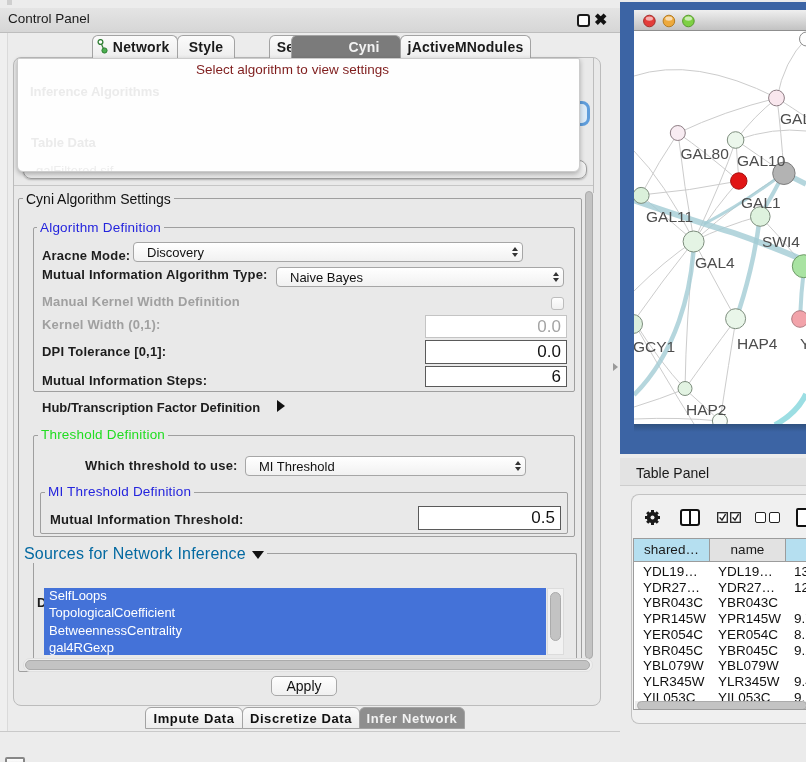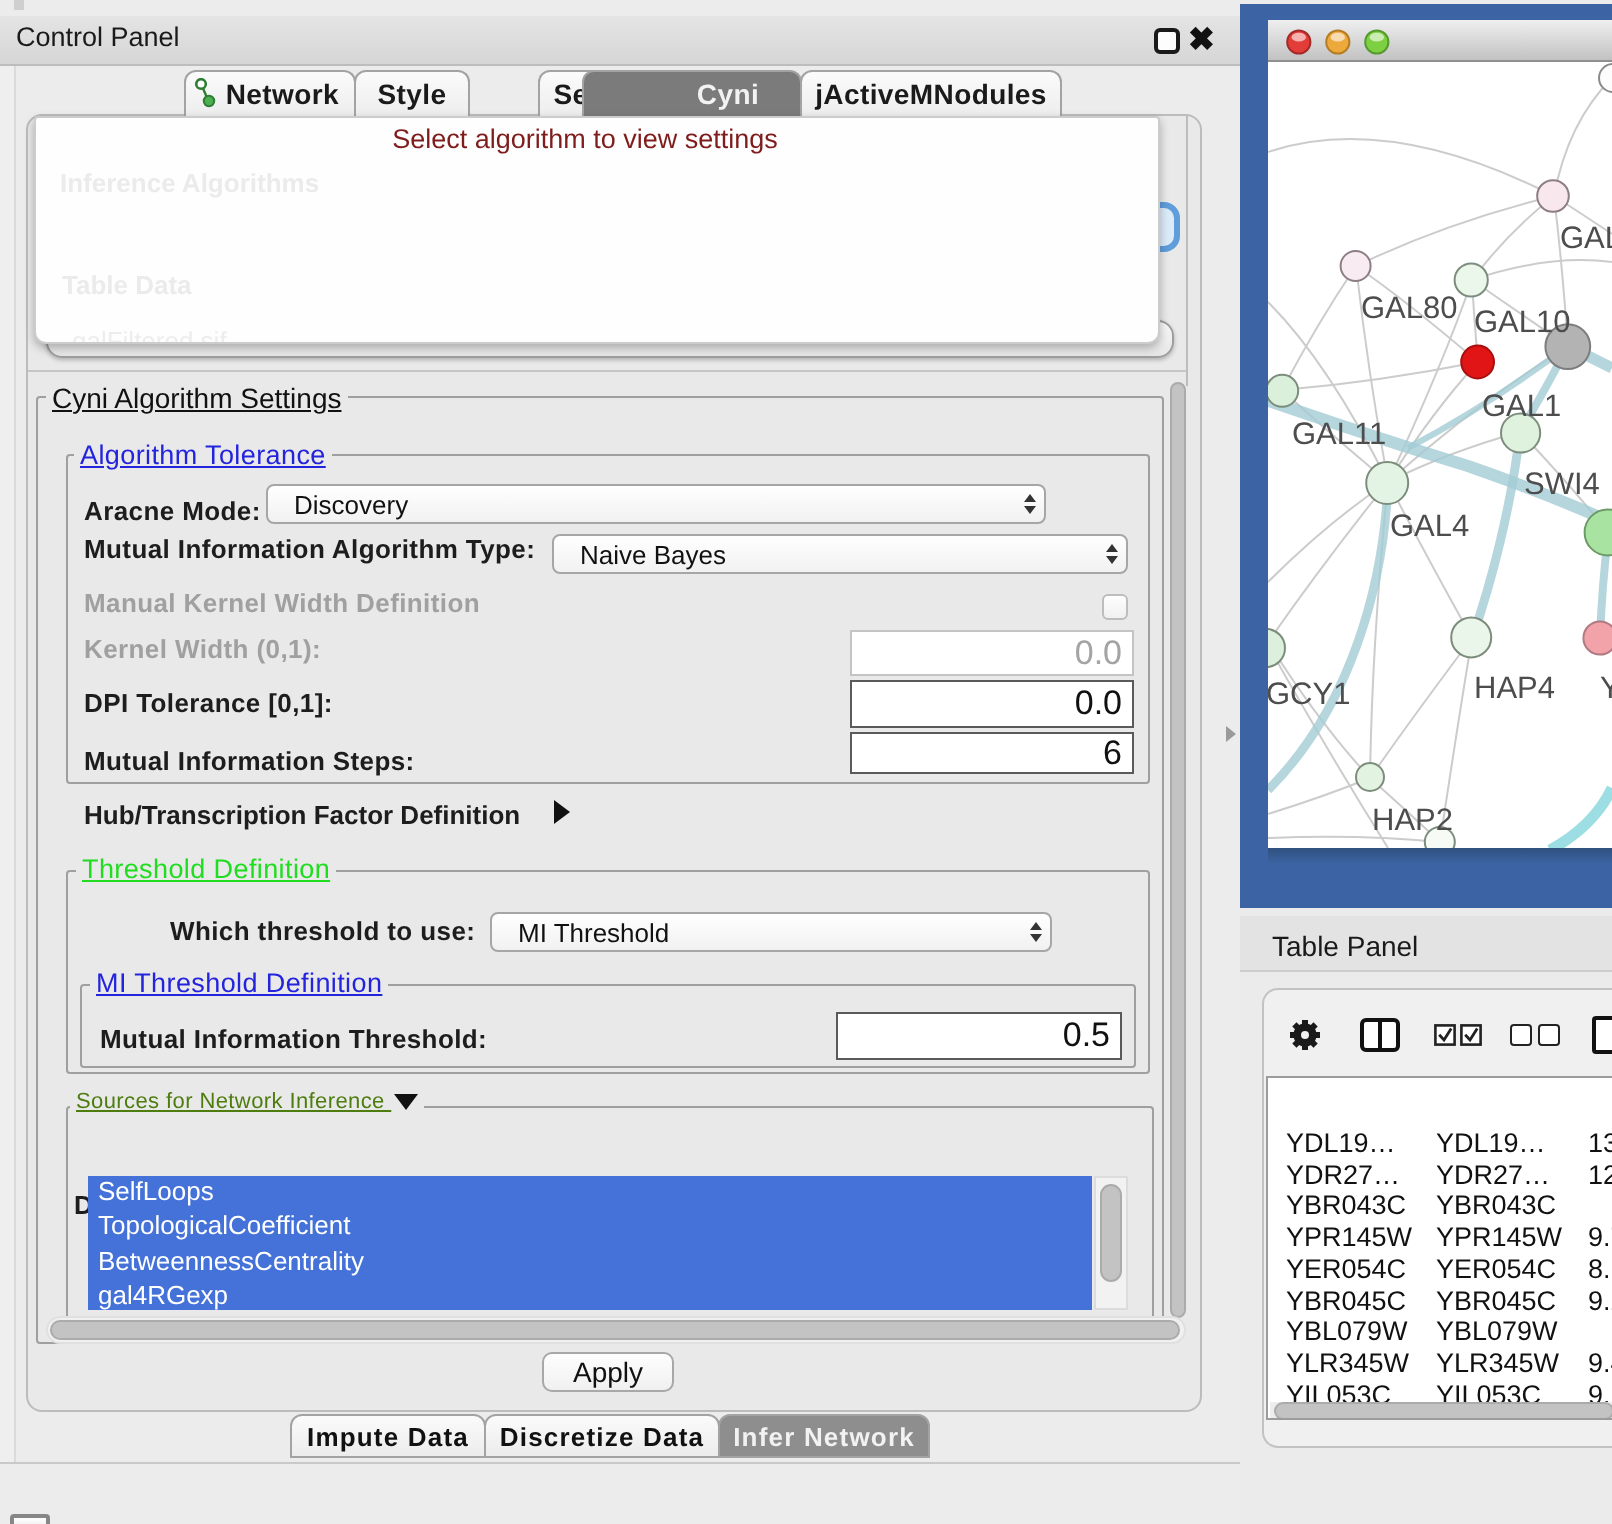--- a/index.html
+++ b/index.html
@@ -8,21 +8,21 @@
 .abs { position:absolute; }
 .lbl { font-size:13px; font-weight:bold; color:#1d1d1d; white-space:nowrap; letter-spacing:0.2px; }
 .dis { color:#a0a0a0; }
 .combo { background:linear-gradient(#ffffff,#f1f1f1); border:1px solid #a6a6a6; border-radius:4px; font-size:13px; color:#111; }
 .combo .ctext { position:absolute; left:13px; top:2px; }
 .arrows { position:absolute; right:4px; top:0; height:100%; display:flex; flex-direction:column; justify-content:center; }
 .au { border-bottom:4.5px solid #333; margin-bottom:1.5px; }
 .ad { border-top:4.5px solid #333; }
 .inp { background:#fff; font-size:13px; text-align:right; padding-right:7px; color:#111; }
 .group { border:1px solid #9f9f9f; border-radius:2px; }
-.glabel { position:absolute; background:#e9e9e9; padding:0 3px; font-size:13px; white-space:nowrap;text-decoration:underline; }
+.glabel { position:absolute; background:#e9e9e9; padding:0 3px; font-size:13px; white-space:nowrap; }
 .sb-thumb { background:#c3c3c3; border:1px solid #ababab; border-radius:6px; }
 .tab { position:absolute; top:35px; height:23px; background:linear-gradient(#fbfbfb,#ededed); border:1px solid #a3a3a3; border-bottom:none; border-radius:6px 6px 0 0; font-size:14px; font-weight:bold; color:#1a1a1a; text-align:center; line-height:22px; letter-spacing:0.2px; }
 .tabsel { background:#7b7b7b; color:#f2f2f2; }
 .btab { position:absolute; top:707px; height:22px; background:linear-gradient(#fbfbfb,#ececec); border:1px solid #a3a3a3; border-radius:6px 6px 0 0; font-size:13px; font-weight:bold; color:#111; text-align:center; line-height:21px; letter-spacing:0.6px; }
 </style>
 </head>
 <body>
 
 <div class="abs" style="left:7px;top:0;width:5px;height:5px;background:#cfcfcf;"></div>
 
@@ -44,21 +44,21 @@
 </svg>
 <div class="tab" style="left:177px;width:58px;">Style</div>
 <div class="tab" style="left:234px;width:58px;margin-left:35px;">Select</div>
 <div class="tab tabsel" style="left:291px;width:110px;padding-left:36px;">Cyni Toolbox</div>
 <div class="tab" style="left:400px;width:131px;">jActiveMNodules</div>
 
 <div class="group abs" style="left:18px;top:198px;width:564px;height:474px;"></div>
 <div class="glabel" style="left:23px;top:191px;color:#111;font-size:14px;">Cyni Algorithm Settings</div>
 
 <div class="group abs" style="left:33px;top:227px;width:542px;height:165px;"></div>
-<div class="glabel" style="left:37px;top:220px;color:#2424dd;font-size:13.5px;letter-spacing:0.2px;">Algorithm Tolerance</div>
+<div class="glabel" style="left:37px;top:220px;color:#2424dd;font-size:13.5px;letter-spacing:0.2px;">Algorithm Definition</div>
 
 <div class="lbl abs" style="left:42px;top:248px;">Aracne Mode:</div>
 <div class="combo abs" style="left:133px;top:242px;width:390px;height:20px;">
     <span class="ctext">Discovery</span>
     <span class="arrows">
       <span class="au" style="display:block;width:0;height:0;border-left:3.5px solid transparent;border-right:3.5px solid transparent;border-bottom:4.5px solid #333;margin-bottom:1.5px;"></span>
       <span class="ad" style="display:block;width:0;height:0;border-left:3.5px solid transparent;border-right:3.5px solid transparent;border-top:4.5px solid #333;"></span>
     </span>
   </div>
 
@@ -97,21 +97,21 @@
       <span style="display:block;width:0;height:0;border-left:3.5px solid transparent;border-right:3.5px solid transparent;border-top:4.5px solid #333;"></span>
     </span>
   </div>
 
 <div class="group abs" style="left:40px;top:492px;width:528px;height:42px;"></div>
 <div class="glabel" style="left:45px;top:484px;color:#2424dd;font-size:13.5px;letter-spacing:0.2px;">MI Threshold Definition</div>
 <div class="lbl abs" style="left:50px;top:512px;">Mutual Information Threshold:</div>
 <div class="inp abs" style="left:418px;top:506px;width:143px;height:24px;border:1px solid #5a5a5a;line-height:22px;font-size:17px;padding-right:5px;">0.5</div>
 
 <div class="group abs" style="left:33px;top:553px;width:544px;height:119px;border-bottom:none;"></div>
-<div class="glabel" style="left:35px;top:545px;color:#4d7c0f;font-size:11px;letter-spacing:0.2px;">Sources for Network Inference <span style="display:inline-block;width:0;height:0;border-left:6px solid transparent;border-right:6px solid transparent;border-top:8px solid #111;vertical-align:middle;margin-left:1px;"></span></div>
+<div class="glabel" style="left:21px;top:545px;color:#0369a1;font-size:16px;letter-spacing:0.2px;">Sources for Network Inference <span style="display:inline-block;width:0;height:0;border-left:6px solid transparent;border-right:6px solid transparent;border-top:8px solid #111;vertical-align:middle;margin-left:1px;"></span></div>
 
 <div class="lbl abs" style="left:37px;top:595px;">Data Attributes</div>
 <div class="abs" style="left:44px;top:588px;width:502px;height:67px;background:#4472d8;color:#fff;font-size:13px;overflow:hidden;">
   <div style="padding:0 0 0 5px;line-height:17.4px;margin-top:-1px;">SelfLoops<br>TopologicalCoefficient<br>BetweennessCentrality<br>gal4RGexp</div>
 </div>
 <div class="abs" style="left:547px;top:588px;width:17px;height:67px;background:#f2f2f2;border:1px solid #dcdcdc;"></div>
 <div class="sb-thumb abs" style="left:550px;top:592px;width:11px;height:49px;"></div>
 
 <div class="sb-thumb abs" style="left:585px;top:191px;width:8px;height:468px;"></div>
 
@@ -256,20 +256,25 @@
     <g fill="none" stroke="#222" stroke-width="1.4">
       <path d="M 2.6,5.4 L 5,8 L 8.6,2.2"></path>
       <path d="M 15.6,5.4 L 18,8 L 21.6,2.2"></path>
     </g>
   </svg>
 <div class="abs" style="left:755px;top:512px;width:11px;height:11px;border:1.3px solid #222;background:#fff;border-radius:2px;"></div>
 <div class="abs" style="left:769px;top:512px;width:11px;height:11px;border:1.3px solid #222;background:#fff;border-radius:2px;"></div>
 <div class="abs" style="left:796px;top:508px;width:12px;height:19px;border:2px solid #111;border-radius:2px;background:#fff;"></div>
 
 <div class="abs" style="left:633px;top:538px;width:173px;height:172px;background:#fff;border:1px solid #9c9c9c;border-right:none;overflow:hidden;">
+  <div style="display:flex;height:23px;font-size:13.5px;color:#1a1a1a;border-bottom:1px solid #9c9c9c;">
+    <div style="width:76px;background:#b5dff0;border-right:1px solid #9c9c9c;text-align:center;line-height:22px;">shared…</div>
+    <div style="width:76px;background:#e2e2e2;border-right:1px solid #9c9c9c;text-align:center;line-height:22px;">name</div>
+    <div style="flex:1;background:#b5dff0;"></div>
+  </div>
   <div style="font-size:13.5px;color:#111;line-height:15.7px;position:absolute;left:9px;top:25px;">YDL19…<br>YDR27…<br>YBR043C<br>YPR145W<br>YER054C<br>YBR045C<br>YBL079W<br>YLR345W<br>YIL053C</div>
   <div style="font-size:13.5px;color:#111;line-height:15.7px;position:absolute;left:84px;top:25px;">YDL19…<br>YDR27…<br>YBR043C<br>YPR145W<br>YER054C<br>YBR045C<br>YBL079W<br>YLR345W<br>YIL053C</div>
   <div style="font-size:13.5px;color:#111;line-height:15.7px;position:absolute;left:160px;top:25px;white-space:pre;">138
 125
 
 9.7
 8.1
 9.2
 
 9.4

